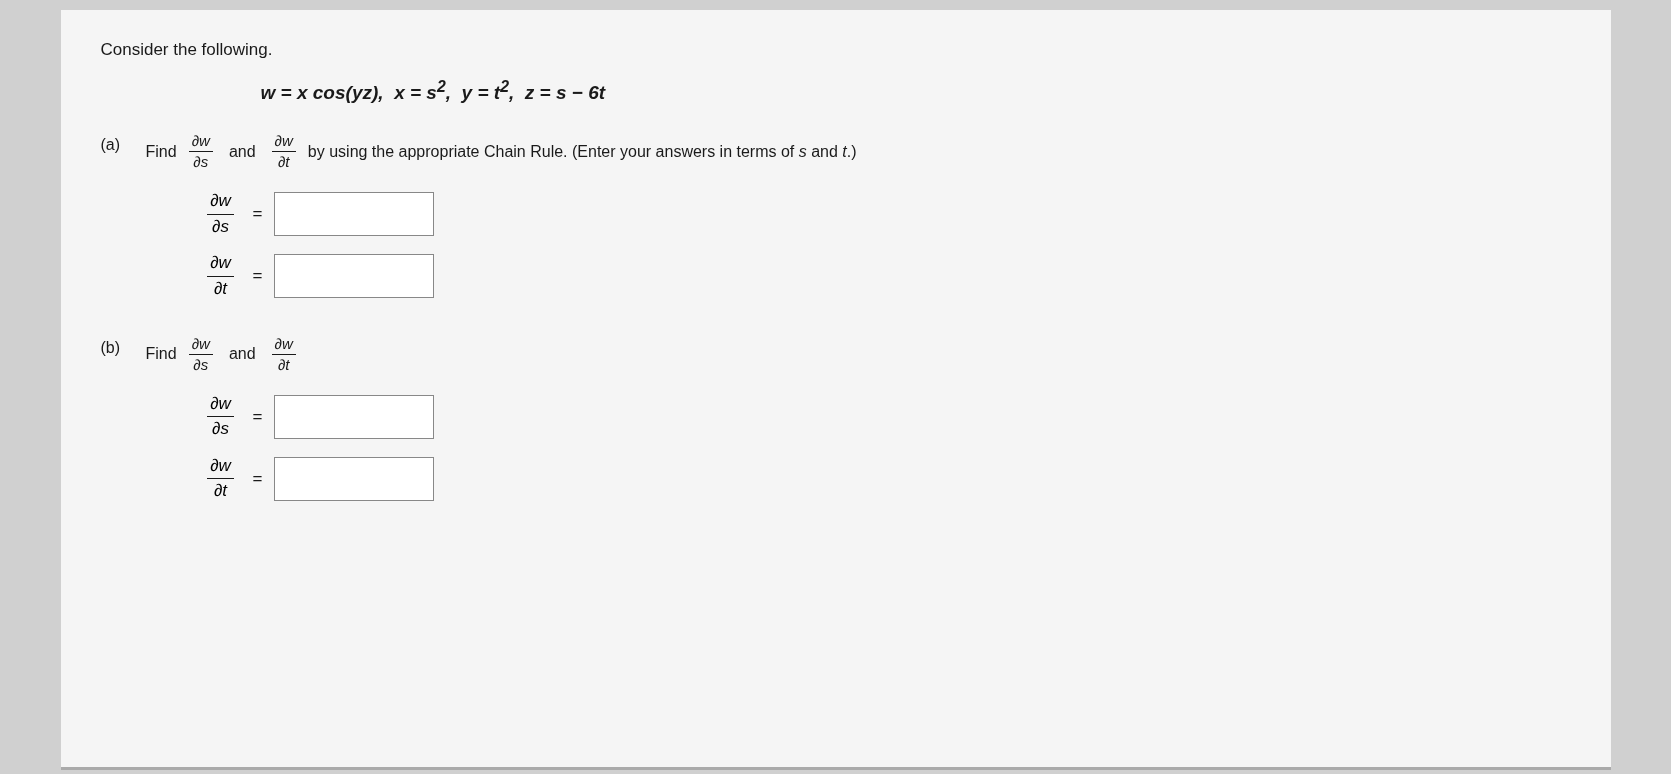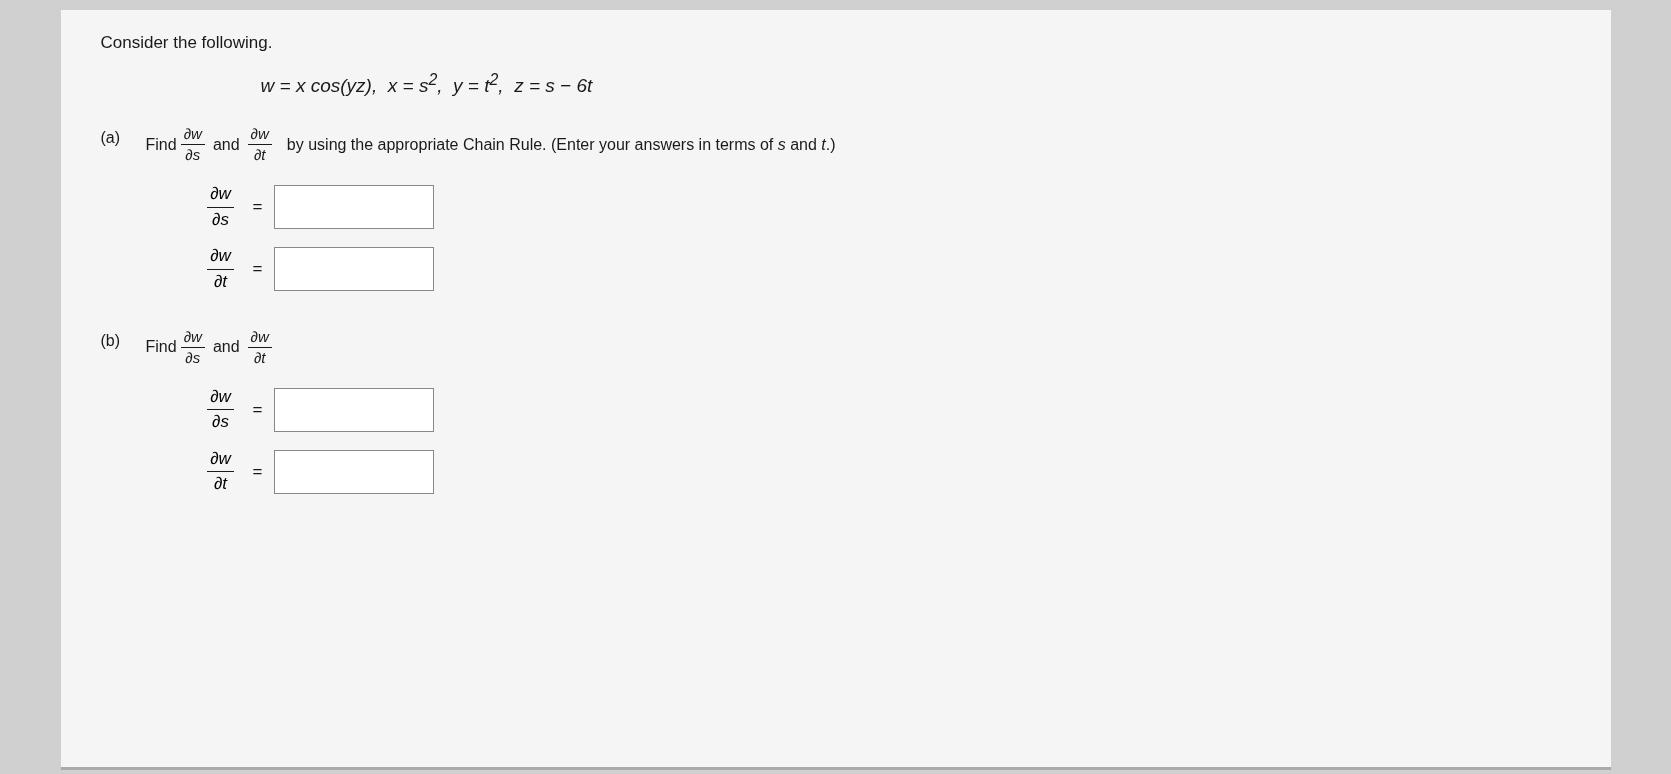--- a/index.html
+++ b/index.html
@@ -11,36 +11,37 @@
       justify-content: center;
       align-items: flex-start;
       min-height: 100vh;
       padding: 10px;
     }
 
     .page-container {
       background-color: #f5f5f5;
       width: 1550px;
       min-height: 760px;
-      padding: 23px 40px 40px 40px;
+      padding: 30px 40px 40px 40px;
       position: relative;
     }
 
     .consider-text {
       font-size: 17px;
       color: #1a1a1a;
       margin-bottom: 18px;
     }
 
     .equation-line {
       font-size: 19px;
       color: #1a1a1a;
       margin-left: 160px;
       margin-bottom: 28px;
       font-style: italic;
+      font-weight: bold;
     }
 
     .part-block {
       margin-bottom: 36px;
     }
 
     .part-label-row {
       display: flex;
       align-items: flex-start;
       margin-bottom: 20px;
@@ -53,21 +54,21 @@
       min-width: 35px;
       margin-top: 4px;
     }
 
     .part-description {
       font-size: 16px;
       color: #1a1a1a;
       display: flex;
       align-items: center;
       flex-wrap: wrap;
-      gap: 0;
+      gap: 8px;
     }
 
     .find-word {
       font-style: normal;
     }
 
     .frac {
       display: inline-flex;
       flex-direction: column;
       align-items: center;
@@ -91,21 +92,21 @@
     }
 
     .and-word {
       font-style: normal;
       margin: 0 4px;
     }
 
     .description-text {
       font-size: 16px;
       color: #1a1a1a;
-      margin-left: 11px;
+      margin-left: 0;
     }
 
     .description-text em {
       font-style: italic;
     }
 
     .answer-rows {
       margin-left: 100px;
     }
 

